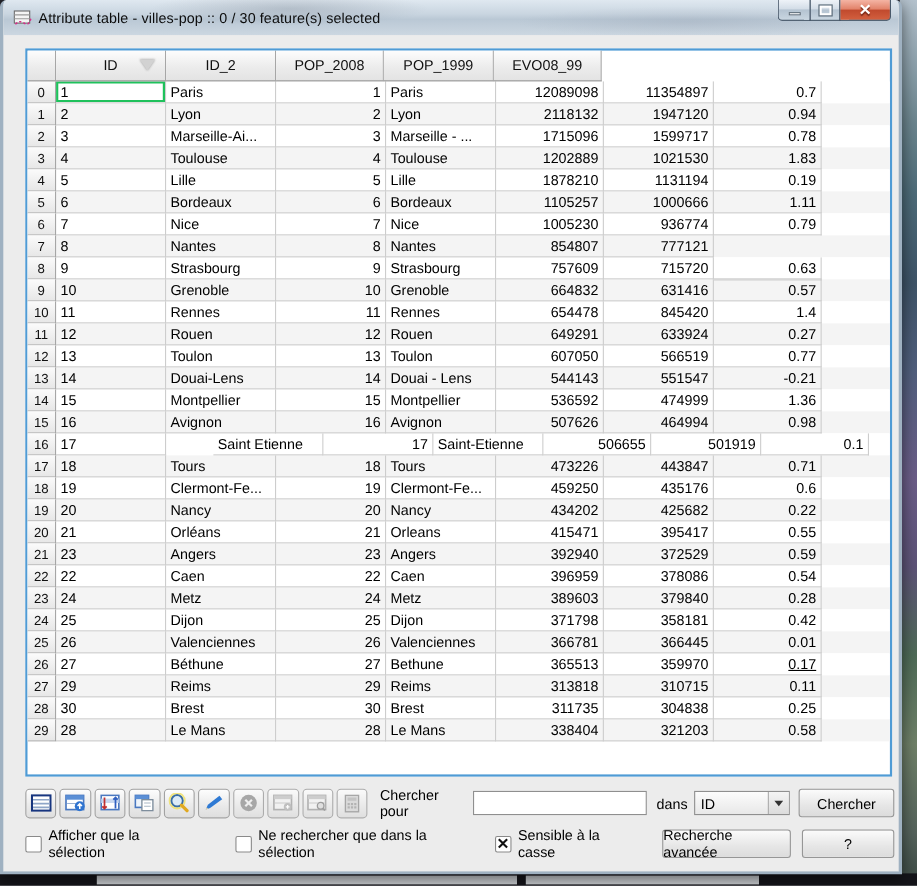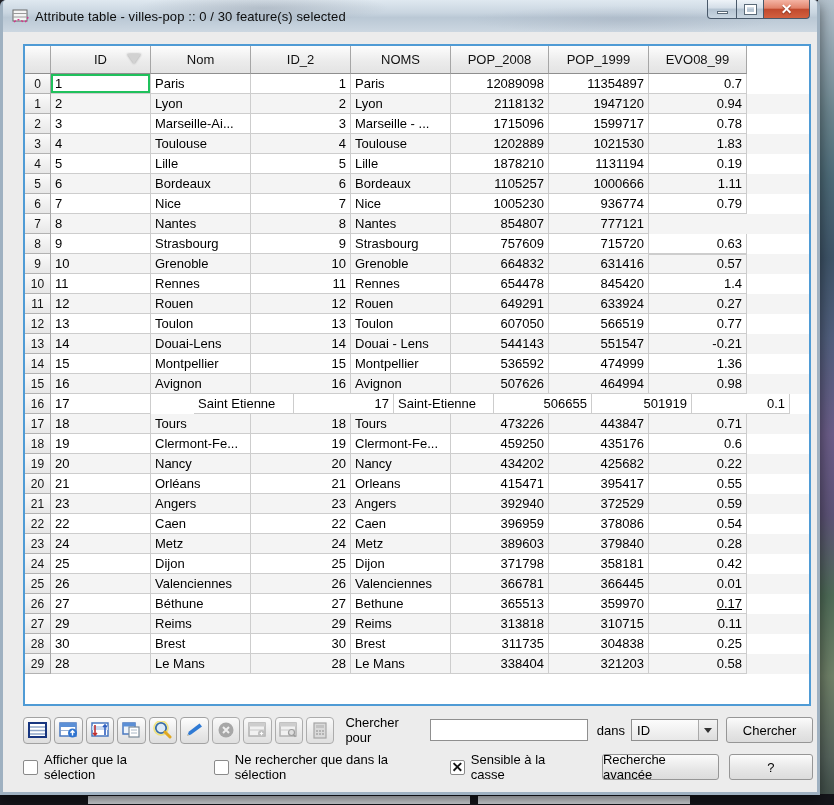--- a/index.html
+++ b/index.html
@@ -130,23 +130,21 @@
         <div class="winbtn close">
             <span class="glyph-close">✕</span>
           </div>
       </div>
     </div>
 
     <div id="table-frame">
         <div class="hrow">
           <div class="hcell" style="width: 26px;"></div>
           <div class="hcell" style="width: 100px;">ID<div class="sort-tri"></div></div>
-          <div class="hcell" style="width: 100px;">Nom</div>
           <div class="hcell" style="width: 100px;">ID_2</div>
-          <div class="hcell" style="width: 100px;">NOMS</div>
           <div class="hcell" style="width: 98px;">POP_2008</div>
           <div class="hcell" style="width: 100px;">POP_1999</div>
           <div class="hcell" style="width: 98px;">EVO08_99</div>
         </div>
         <div class="trow">
           <div class="rh">0</div>
           <div class="cell cur" style="width: 100px;">1</div>
           <div class="cell" style="width: 100px;">Paris</div>
           <div class="cell num" style="width: 100px;">1</div>
           <div class="cell" style="width: 100px;">Paris</div>

